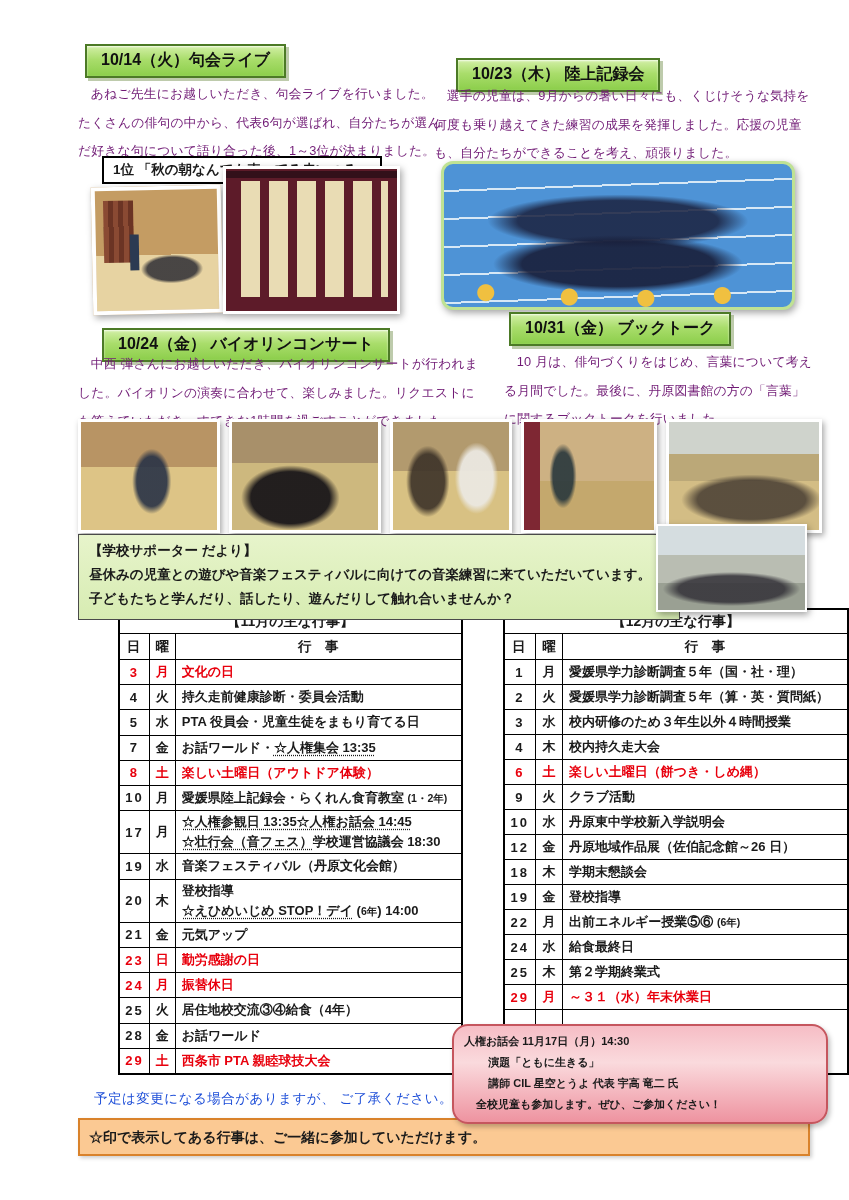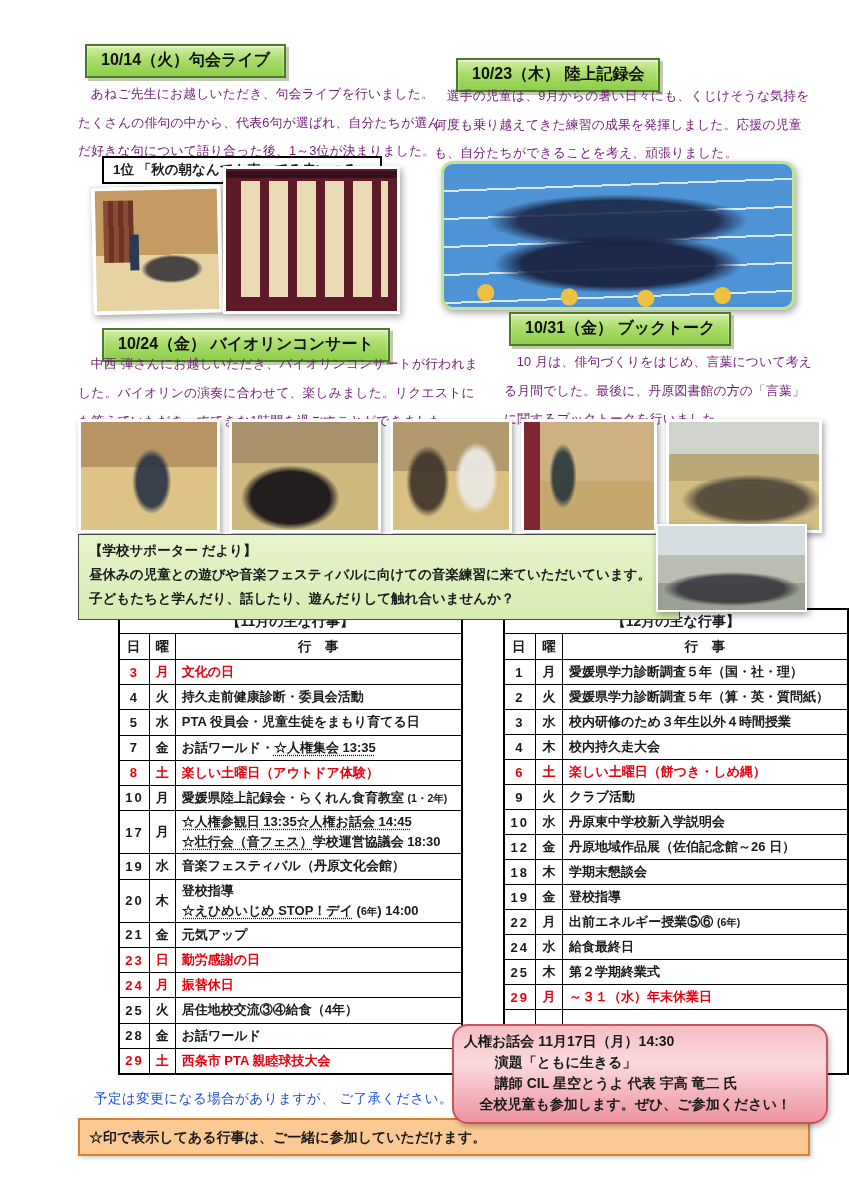--- a/index.html
+++ b/index.html
@@ -65,21 +65,21 @@
   .c-ev{padding:1px 6px;font-size:13px;}
   .cal tbody tr{height:25px;}
   .cal tr.red td{color:#e8000d;}
   .evline{line-height:20px;white-space:nowrap;overflow:hidden;}
   .u{text-decoration:underline dotted;text-underline-offset:3px;}
   .sm{font-size:10.5px;}
   .tbl-nov .c-ev{width:284px;} .tbl-dec .c-ev{width:286px;}
   
   .pink{position:absolute;left:452px;top:1024px;width:352px;height:86px;border:2px solid #c5565e;border-radius:16px;
         background:linear-gradient(180deg,#f6bdc5 0%,#fadadd 38%,#ee93a0 100%);
-        box-shadow:2px 3px 5px rgba(0,0,0,.25);padding:5px 10px;font-weight:bold;font-size:14px;line-height:21px;z-index:4;}
+        box-shadow:2px 3px 5px rgba(0,0,0,.25);padding:5px 10px;font-weight:bold;font-size:11px;line-height:21px;z-index:4;}
   .pink .pl1{padding-left:2.2em;} .pink .pl2{padding-left:2.2em;} .pink .pl3{padding-left:1.1em;}
   .note{position:absolute;left:94px;top:1090px;font-size:13.5px;color:#1d4ed8;letter-spacing:.5px;}
   
   .orange{position:absolute;left:78px;top:1118px;width:710px;background:#fbc993;border:2px solid #d9822b;
           box-shadow:2px 2px 4px rgba(0,0,0,.2);padding:4px 9px;font-weight:bold;font-size:14px;line-height:26px;}
 </style>
 </head>
 <body>
 
 <div class="page">

